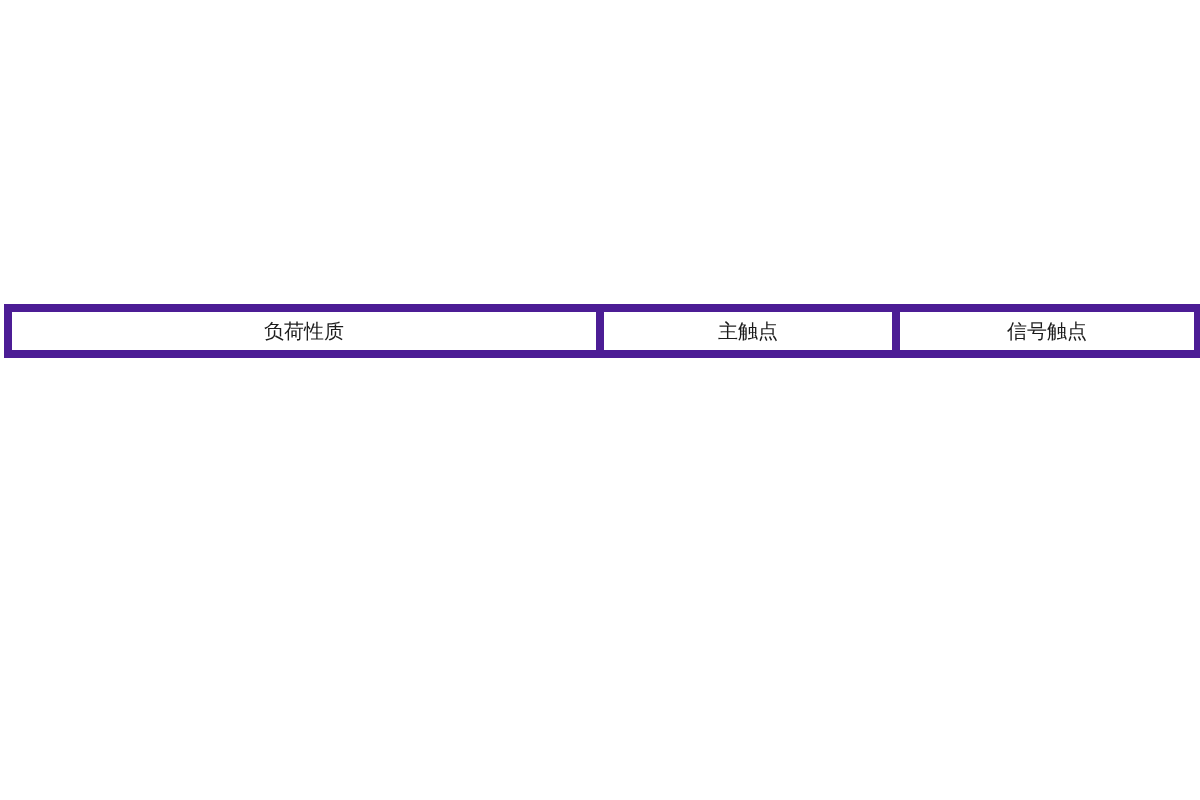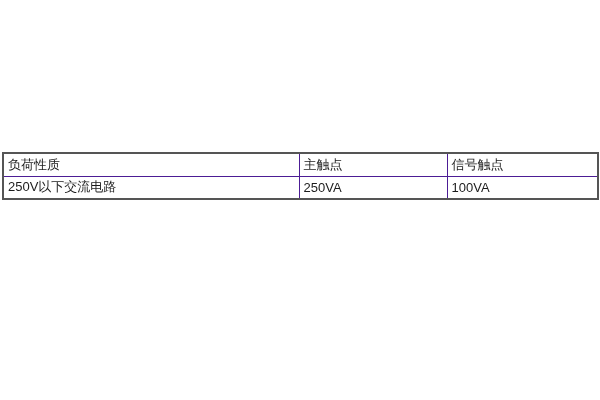--- a/index.html
+++ b/index.html
@@ -21,26 +21,26 @@
     left: 2px;
     top: 152px;
     width: 595px;
     border-collapse: collapse;
     table-layout: fixed;
     border: 2px solid #555555;
     background: #ffffff;
   }
   table.spec-table th,
   table.spec-table td {
-    border: 1px solid #4c1d95;
+    border: 4px solid #4c1d95;
     height: 23px;
     padding: 0 4px;
-    text-align: left;
+    text-align: center;
     vertical-align: middle;
-    font-size: 13px;
+    font-size: 10px;
     font-weight: normal;
     color: #1c1c1c;
     white-space: nowrap;
     overflow: hidden;
   }
   col.c1 { width: 296px; }
   col.c2 { width: 148px; }
   col.c3 { width: 151px; }
 </style>
 </head>
@@ -54,20 +54,15 @@
       <col class="c3">
     </colgroup>
     <thead>
       <tr>
         <th>负荷性质</th>
         <th>主触点</th>
         <th>信号触点</th>
       </tr>
     </thead>
     <tbody>
-      <tr>
-        <td>250V以下交流电路</td>
-        <td>250VA</td>
-        <td>100VA</td>
-      </tr>
     </tbody>
   </table>
 </div>
 
 </body></html>

